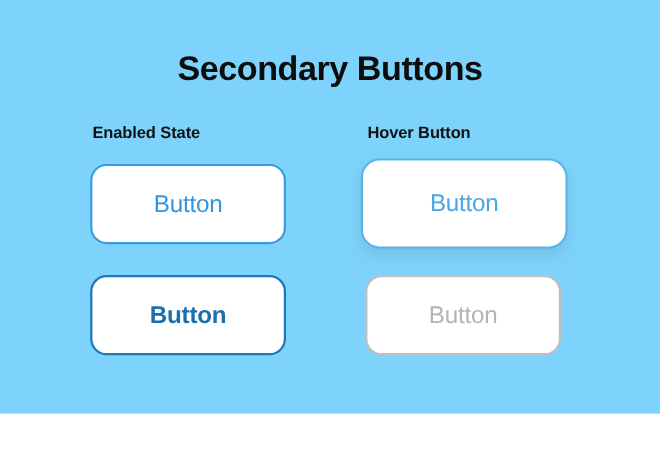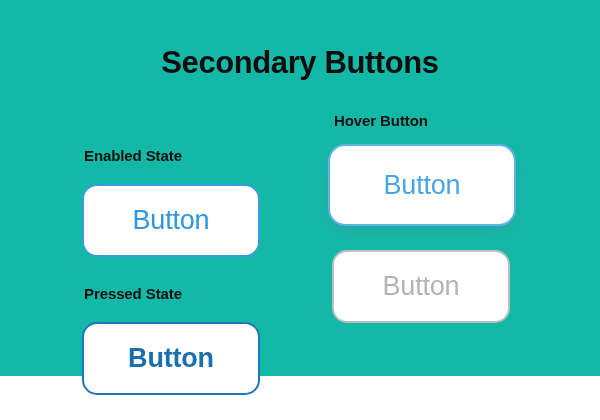--- a/index.html
+++ b/index.html
@@ -11,21 +11,21 @@
     height: 420px;
     background: #ffffff;
     font-family: "Liberation Sans", sans-serif;
     overflow: hidden;
   }
 
   .canvas {
     position: relative;
     width: 600px;
     height: 376px;
-    background: #14b8a6;
+    background: #7dd3fc;
   }
 
   .page-title {
     position: absolute;
     top: 45px;
     left: 0;
     width: 600px;
     text-align: center;
     font-size: 31px;
     font-weight: bold;
@@ -37,21 +37,21 @@
   .grid {
     position: absolute;
     top: 112px;
     left: 0;
     width: 600px;
   }
 
   .cell {
     position: absolute;
   }
-  .cell.col-left  { left: 82px; margin-top: 35px; }
+  .cell.col-left  { left: 82px; }
   .cell.col-right { left: 332px; }
   .cell.row-top    { top: 0px; }
   .cell.row-bottom { top: 138px; }
 
   .state-label {
     font-size: 15px;
     font-weight: bold;
     color: #111111;
     letter-spacing: -0.1px;
     margin: 0 0 20px 2px;
@@ -60,21 +60,21 @@
 
   .btn {
     box-sizing: border-box;
     width: 178px;
     height: 73px;
     border-radius: 15px;
     background: #ffffff;
     display: flex;
     align-items: center;
     justify-content: center;
-    font-size: 27px;
+    font-size: 22px;
     line-height: 1;
     letter-spacing: -0.2px;
     font-family: "Liberation Sans", sans-serif;
     user-select: none;
   }
 
   
   .btn--enabled {
     border: 2px solid #3b9bdc;
     color: #2f96e0;
@@ -125,21 +125,20 @@
     </div>
 
     <div class="cell col-right row-top">
       <div class="state-label">Hover Button</div>
       <div class="btn btn--hover">
         <span>Button</span>
       </div>
     </div>
 
     <div class="cell col-left row-bottom">
-      <div class="state-label">Pressed State</div>
       <div class="btn btn--pressed">
         <span>Button</span>
       </div>
     </div>
 
     <div class="cell col-right row-bottom">
       <div class="btn btn--disabled">
         <span>Button</span>
       </div>
     </div>

